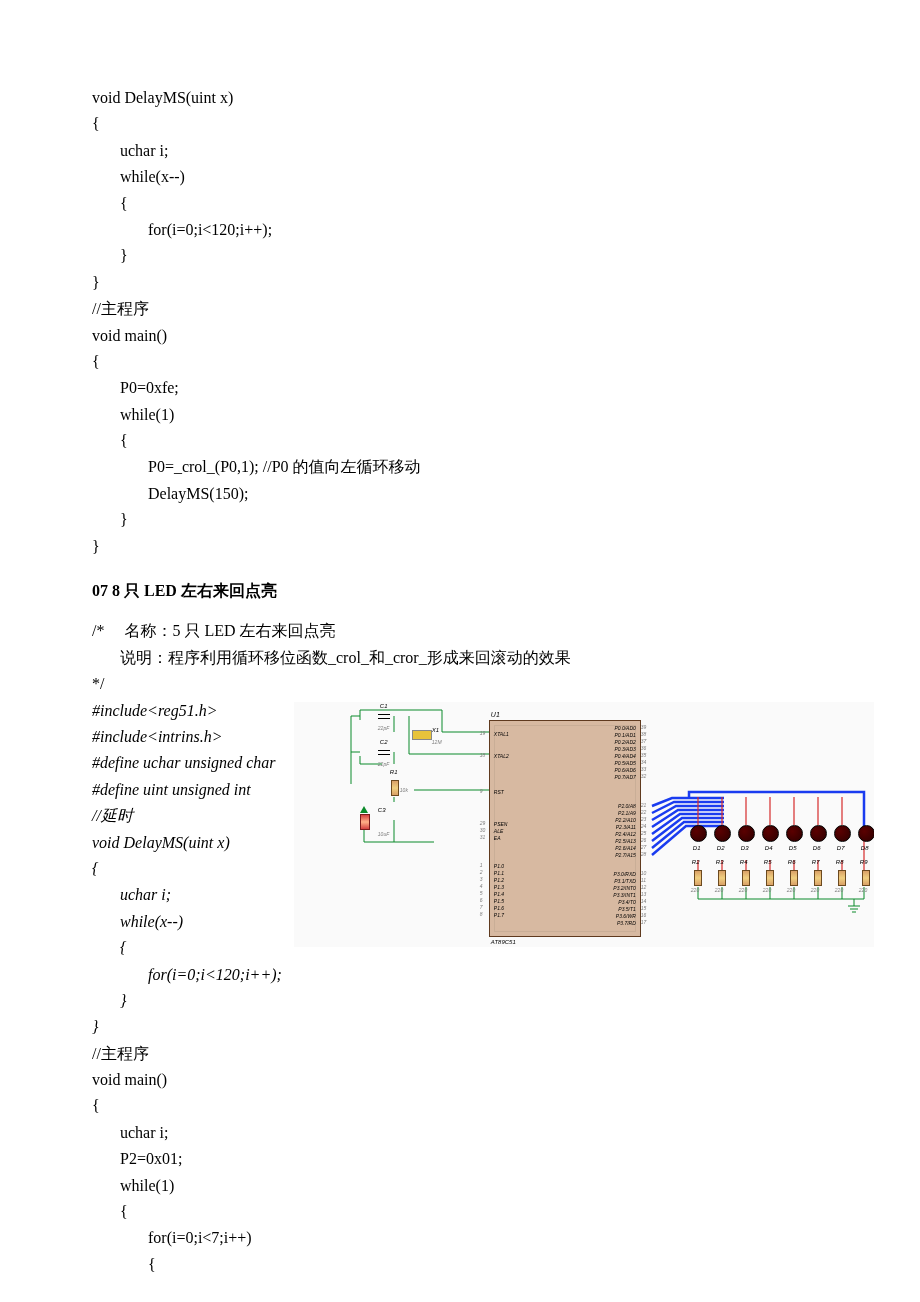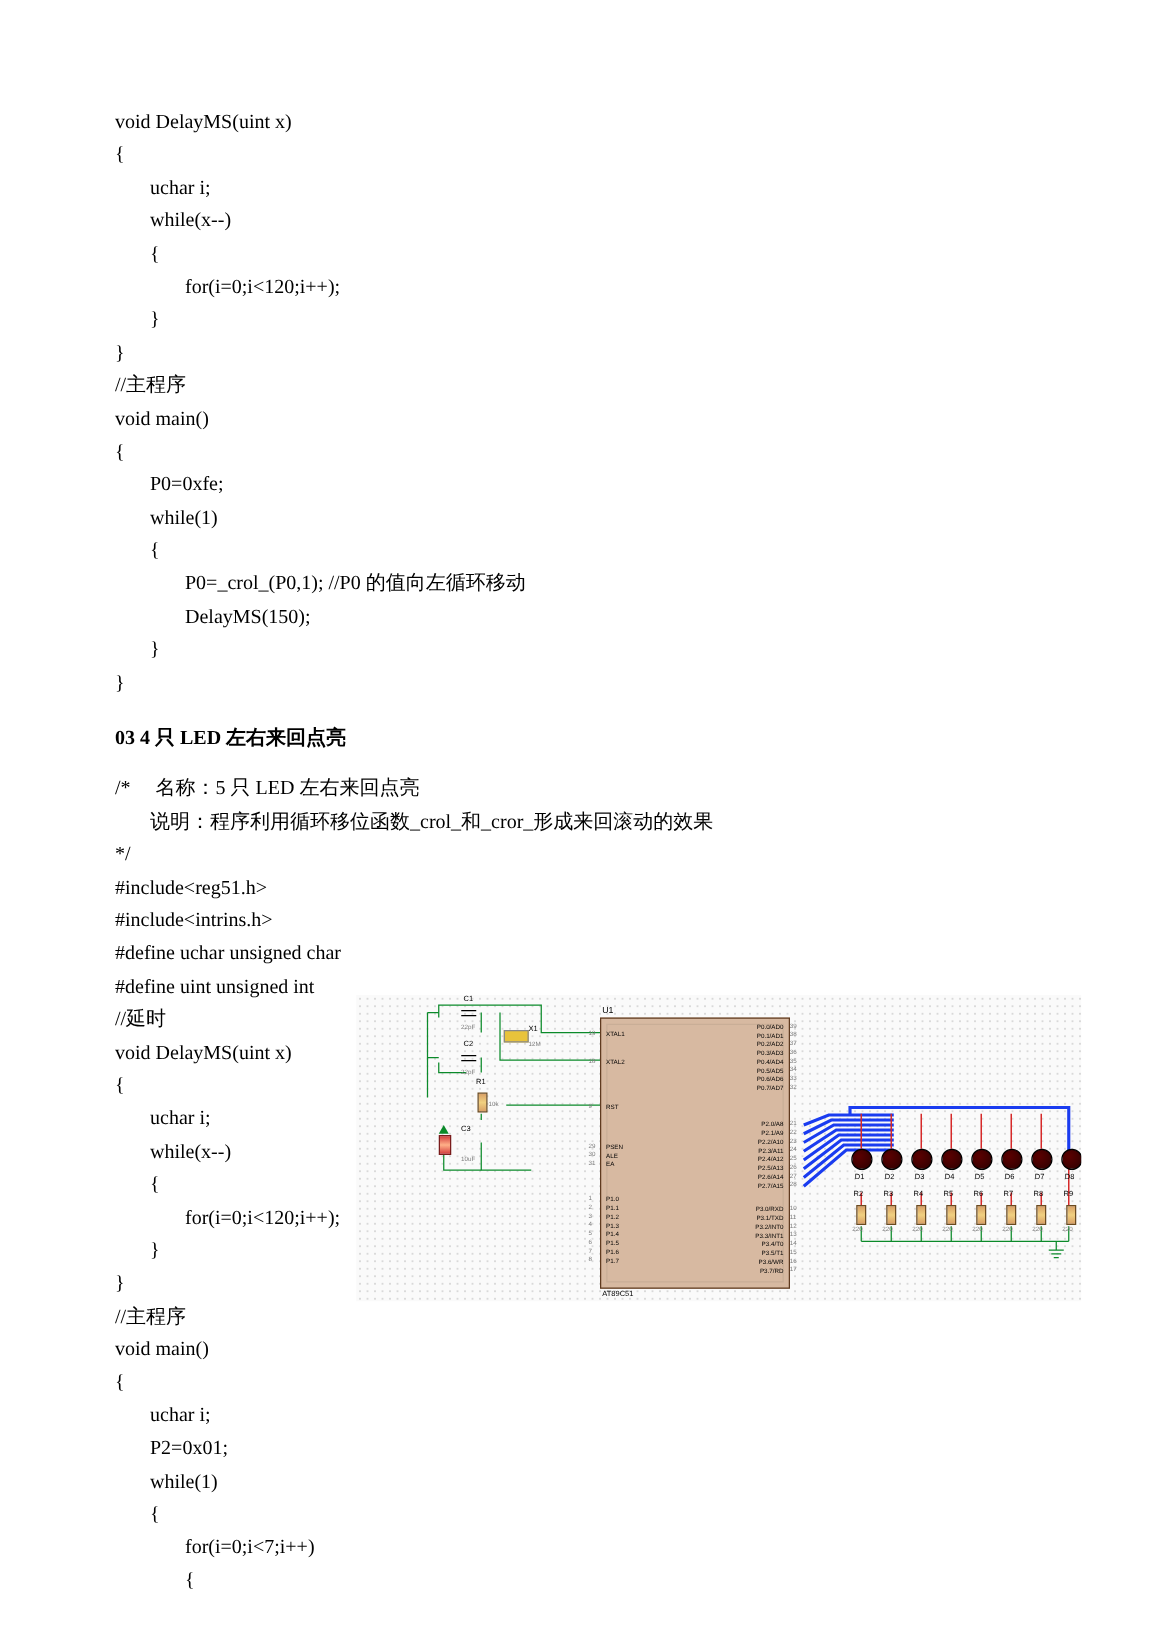--- a/index.html
+++ b/index.html
@@ -20,22 +20,23 @@
   .heading {
     font-weight: bold;
     margin-top: 18px;
     margin-bottom: 14px;
   }
   .comment-block {
     margin-top: 2px;
   }
   .row {
     display: flex;
-    align-items: flex-end;
+    align-items: flex-start;
     gap: 12px;
+    font-style: italic;
   }
   .col-left {
     flex: 0 0 auto;
   }
   .col-right {
     flex: 1;
     margin-top: 4px;
   }
   .schematic {
     width: 580px;
@@ -141,21 +142,21 @@
 void main()
 {
        P0=0xfe;
        while(1)
        {
               P0=_crol_(P0,1); //P0 的值向左循环移动
               DelayMS(150);
        }
 }</div>
 
-<div class="heading">03   4 只 LED 左右来回点亮</div>
+<div class="heading">07   8 只 LED 左右来回点亮</div>
 
 <div class="code comment-block">/*     名称：5 只 LED 左右来回点亮
        说明：程序利用循环移位函数_crol_和_cror_形成来回滚动的效果
 */</div>
 
 <div class="row">
   <div class="col-left">
     <div class="code">#include&lt;reg51.h&gt;
 #include&lt;intrins.h&gt;
 #define uchar unsigned char

